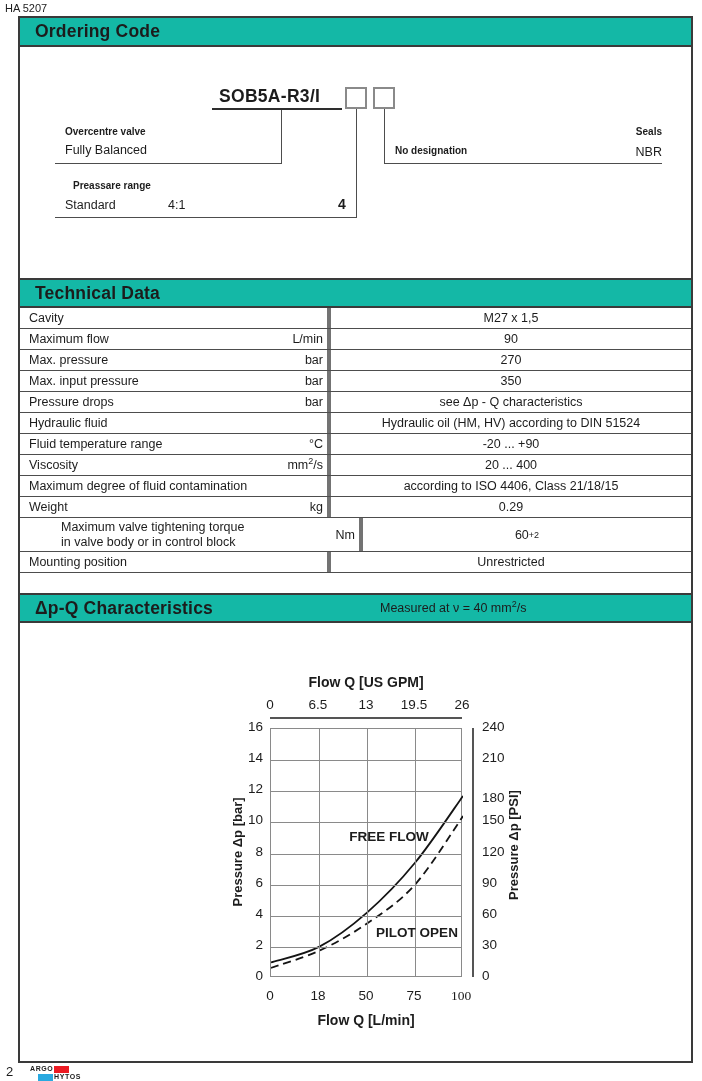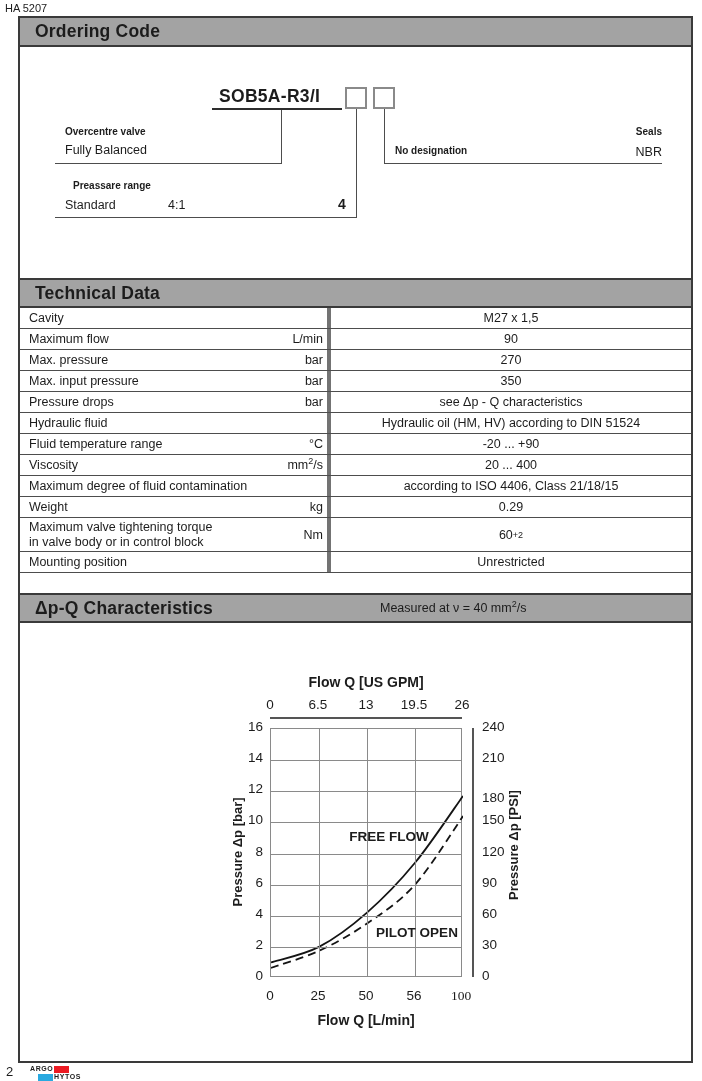--- a/index.html
+++ b/index.html
@@ -1,21 +1,21 @@
 <!DOCTYPE html>
 <html><head>
 <meta charset="utf-8">
 <style>
   * { margin:0; padding:0; box-sizing:border-box; }
   html,body { width:702px; height:1081px; background:#fff; color:#1c1c1c;
     font-family:"Liberation Sans","DejaVu Sans",sans-serif; position:relative; overflow:hidden; }
   .abs { position:absolute; }
   #doc-code { left:5px; top:2px; font-size:11px; }
   #page-box { left:18px; top:16px; width:675px; height:1047px; border:2px solid #3a3a3a; background:#fff; }
-  .band { position:absolute; left:0; right:0; background:#a3a3a3; }
+  .band { position:absolute; left:0; right:0; background:#14b8a6; }
   .band-title { position:absolute; left:15px; top:0; font-size:17.5px; font-weight:bold; letter-spacing:.2px; }
   #band-ordering { top:0; height:29px; border-bottom:2px solid #3a3a3a; }
   #band-ordering .band-title { line-height:27px; }
   #band-technical { top:260px; height:30px; border-top:2px solid #3a3a3a; border-bottom:2px solid #3a3a3a; }
   #band-technical .band-title { line-height:26px; }
   #band-char { top:575px; height:30px; border-top:2px solid #3a3a3a; border-bottom:2px solid #3a3a3a; }
   #band-char .band-title { line-height:26px; }
   #char-subtitle { position:absolute; left:360px; top:0; line-height:26px; font-size:12.5px; }
   sup { font-size:9px; line-height:0; vertical-align:super; }
 
@@ -24,21 +24,21 @@
     border-bottom:2px solid #2e2e2e; padding:0 0 1px 7px; letter-spacing:.3px; }
   .code-box { width:22px; height:22px; border:2px solid #8a8a8a; top:69px; background:#fff; }
   .vline { border-left:1.5px solid #4d4d4d; width:0; }
   .hline { border-top:1.5px solid #4d4d4d; height:0; }
   .diag-bold { font-size:10px; font-weight:bold; }
   .diag-norm { font-size:12.5px; }
 
   
   #tech-table { left:0; right:0; top:290px; border-bottom:0; }
   .trow { display:flex; align-items:stretch; border-bottom:1px solid #4d4d4d; height:21px; }
-  .trow.tall { height:34px; }
+  .trow.tall { height:34px;padding-left:32px; }
   .tlabel { width:311px; border-right:4px solid #737373; display:flex; justify-content:space-between;
     align-items:center; padding:0 4px 0 9px; font-size:12.5px; }
   .tlabel .l2 { line-height:15px; }
   .tvalue { flex:1; display:flex; justify-content:center; align-items:center; font-size:12.5px; }
 
   
   #chart-area { left:0; top:0; width:100%; height:100%; pointer-events:none; }
   #chart-plot { position:absolute; left:250px; top:710px; width:192px; height:249px; border:1px solid #8a8a8a; }
   .vgrid { position:absolute; top:0; bottom:0; border-left:1px solid #8a8a8a; }
   .hgrid { position:absolute; left:0; right:0; border-top:1px solid #8a8a8a; }
@@ -218,23 +218,23 @@
     <div class="series-label" style="left:397px; top:914px;">PILOT OPEN</div>
     <div class="yaxis-title" style="left:217px; top:834px;">Pressure Δp [bar]</div>
     <div class="yaxis-title" style="left:493px; top:827px;">Pressure Δp [PSI]</div>
     <div class="axis-title" style="left:250px; top:994px; width:192px;">Flow Q [L/min]</div>
   <div class="tick center" style="left: 225px; top: 679px; width: 50px;">0</div>
       <div class="tick center" style="left: 273px; top: 679px; width: 50px;">6.5</div>
       <div class="tick center" style="left: 321px; top: 679px; width: 50px;">13</div>
       <div class="tick center" style="left: 369px; top: 679px; width: 50px;">19.5</div>
       <div class="tick center" style="left: 417px; top: 679px; width: 50px;">26</div>
       <div class="tick center" style="left: 225px; top: 970px; width: 50px;">0</div>
-      <div class="tick center" style="left: 273px; top: 970px; width: 50px;">25</div>
+      <div class="tick center" style="left: 273px; top: 970px; width: 50px;">18</div>
       <div class="tick center" style="left: 321px; top: 970px; width: 50px;">50</div>
-      <div class="tick center" style="left: 369px; top: 970px; width: 50px;">56</div>
+      <div class="tick center" style="left: 369px; top: 970px; width: 50px;">75</div>
       <div class="tick center" style="left: 416px; top: 970px; width: 50px; font-family: Liberation Serif, serif;">100</div>
       <div class="tick right" style="left: 193px; top: 950px; width: 50px;">0</div>
       <div class="tick right" style="left: 193px; top: 918.875px; width: 50px;">2</div>
       <div class="tick right" style="left: 193px; top: 887.75px; width: 50px;">4</div>
       <div class="tick right" style="left: 193px; top: 856.625px; width: 50px;">6</div>
       <div class="tick right" style="left: 193px; top: 825.5px; width: 50px;">8</div>
       <div class="tick right" style="left: 193px; top: 794.375px; width: 50px;">10</div>
       <div class="tick right" style="left: 193px; top: 763.25px; width: 50px;">12</div>
       <div class="tick right" style="left: 193px; top: 732.125px; width: 50px;">14</div>
       <div class="tick right" style="left: 193px; top: 701px; width: 50px;">16</div>

